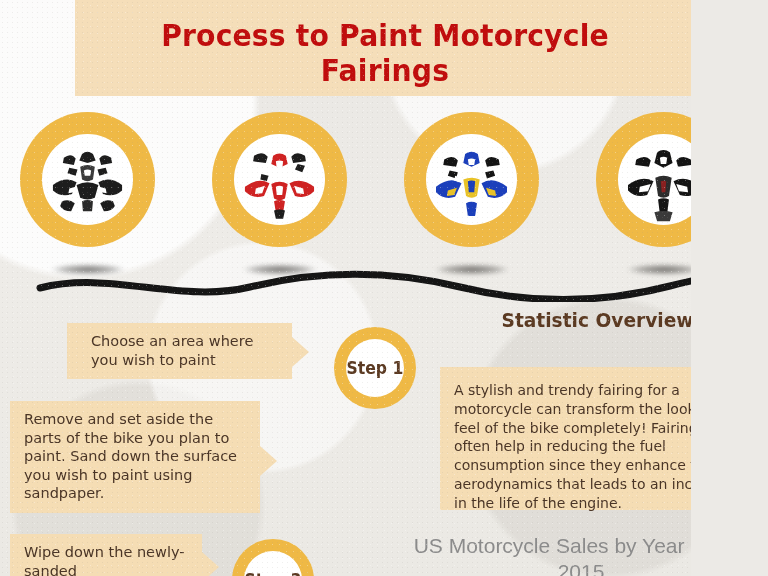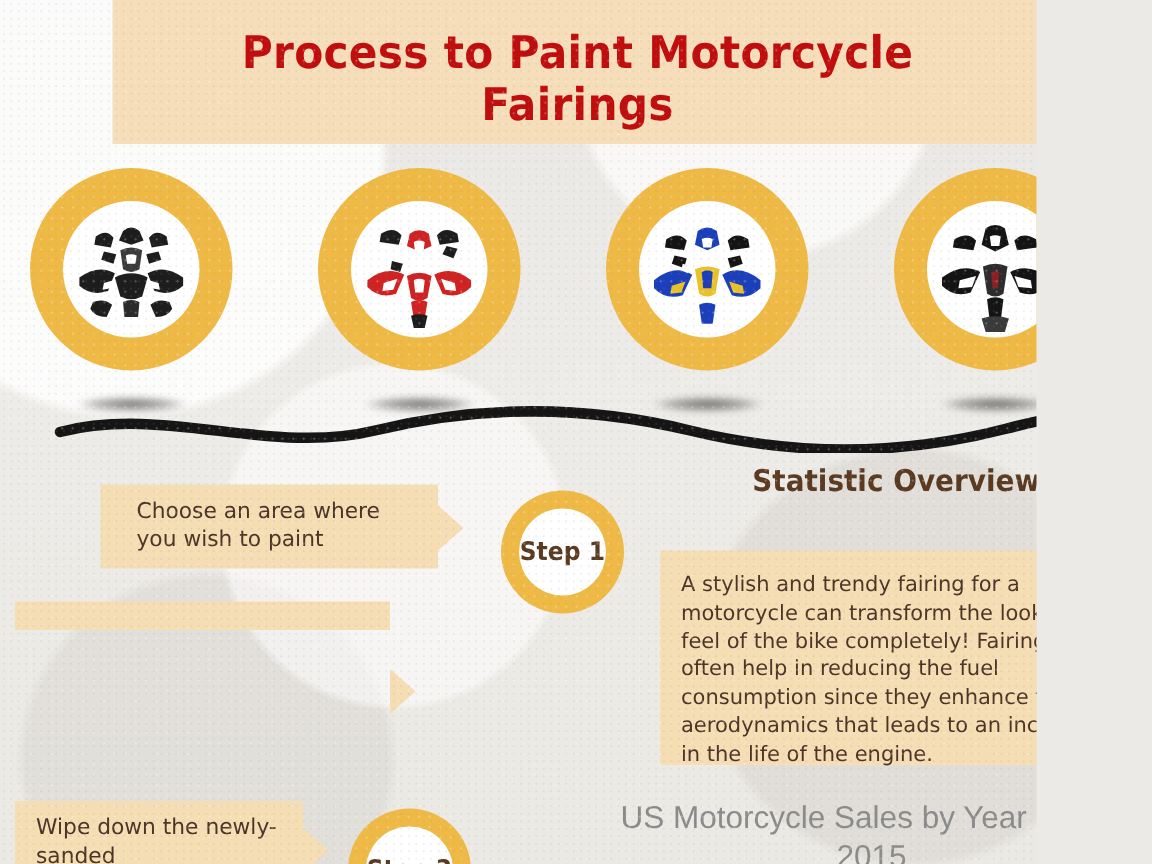--- a/index.html
+++ b/index.html
@@ -343,20 +343,21 @@
     <span>Choose an area where you wish to paint</span>
     <i class="tip"></i>
   </div>
   <div class="step-badge" id="step-1">
     <div class="core">
       <span>Step 1</span>
     </div>
   </div>
 
   <div class="callout" id="callout-2">
+    <span>Remove and set aside the parts of the bike you plan to paint. Sand down the surface you wish to paint using sandpaper.</span>
     <i class="tip"></i>
   </div>
 
   <div class="callout" id="callout-3">
     <span>Wipe down the newly-sanded</span>
     <i class="tip"></i>
   </div>
   <div class="step-badge" id="step-3">
     <div class="core">
       <span>Step 3</span>

